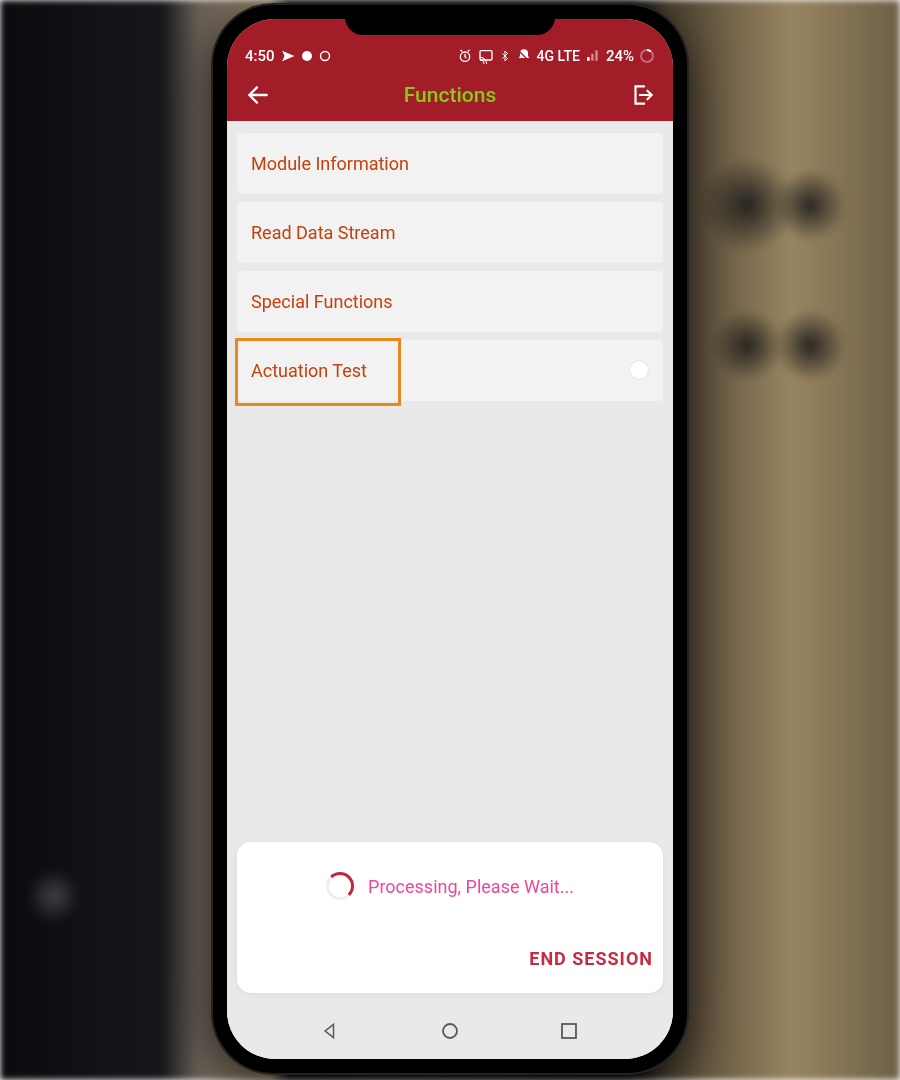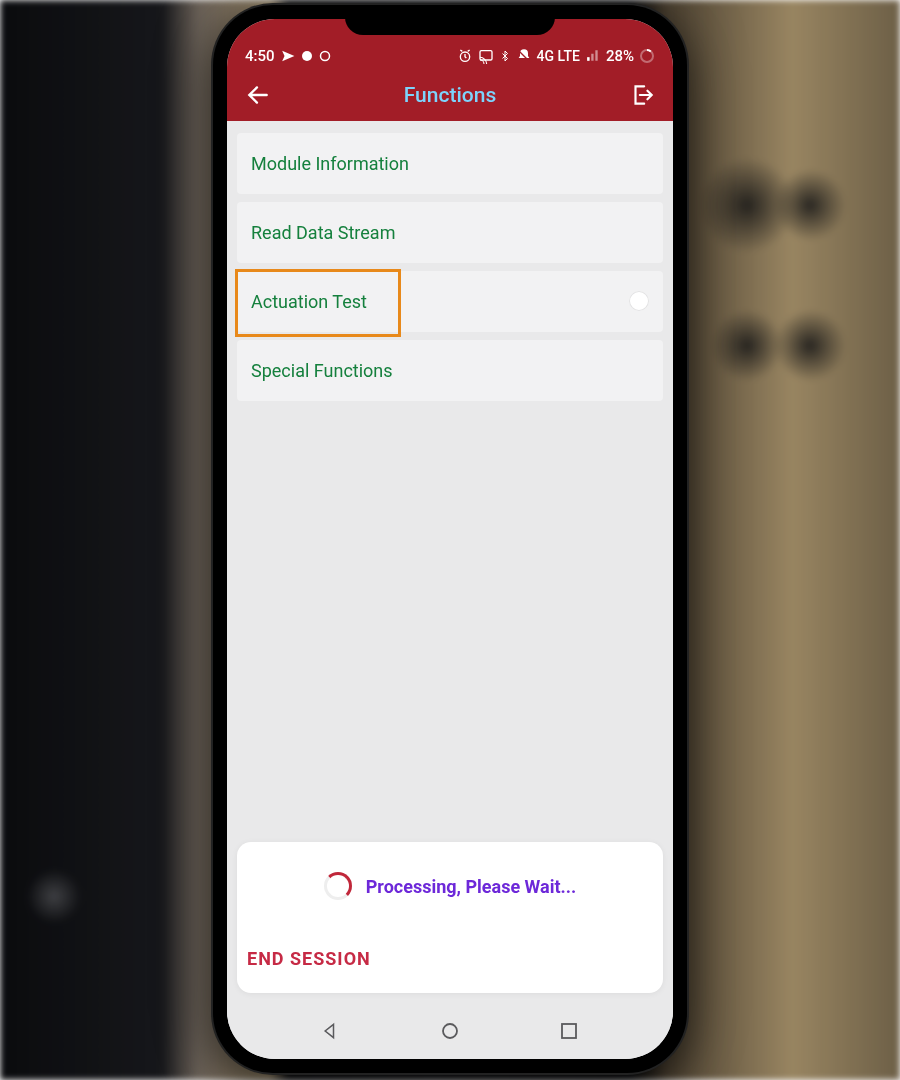--- a/index.html
+++ b/index.html
@@ -17,33 +17,33 @@
   .phone{position:absolute;left:213px;top:5px;width:474px;height:1068px;
     border-radius:60px;background:#000;box-shadow:0 0 0 2px #222,0 18px 40px rgba(0,0,0,.5),0 0 60px rgba(0,0,0,.4);}
   .notch{position:absolute;top:4px;left:50%;transform:translateX(-50%);width:210px;height:26px;background:#000;border-radius:0 0 18px 18px;z-index:5;}
   .screen{position:absolute;left:14px;right:14px;top:14px;bottom:14px;border-radius:48px;overflow:hidden;background:#e9e9ea;display:flex;flex-direction:column;}
   
   .statusbar{height:46px;background:#a21d27;color:#fff;display:flex;align-items:flex-end;justify-content:space-between;padding:0 18px 4px;font-size:15px;font-weight:500;}
   .sb-left,.sb-right{display:flex;align-items:center;gap:6px;}
   .sb-right{gap:5px;}
   .sico{display:inline-flex;}
   
-  .appheader{height:52px;background:#a21d27;color:#7dd3fc;display:flex;align-items:center;justify-content:space-between;padding:0 18px;}
+  .appheader{height:52px;background:#a21d27;color:#84cc16;display:flex;align-items:center;justify-content:space-between;padding:0 18px;}
   .appheader .title{font-size:21px;font-weight:500;}
   
   .list{flex:1;padding:12px 10px 0;display:flex;flex-direction:column;gap:8px;}
-  .item{background:#f2f2f3;border-radius:4px;padding:20px 14px;font-size:18px;color:#15803d;display:flex;align-items:flex-start;justify-content:space-between;}
+  .item{background:#f2f2f3;border-radius:4px;padding:20px 14px;font-size:18px;color:#c2410c;display:flex;align-items:flex-start;justify-content:space-between;}
   .spn{width:20px;height:20px;border-radius:50%;background:#fff;box-shadow:0 0 0 1px #e3e3e4 inset;}
   .hl-box{position:relative;}
   .orange-box{position:absolute;left:-2px;top:-2px;width:160px;height:62px;border:3px solid #e8891a;pointer-events:none;}
   
   .bottomcard{margin:10px;background:#fff;border-radius:14px;box-shadow:0 1px 6px rgba(0,0,0,.06);padding:20px 10px 14px;}
-  .proc{display:flex;align-items:center;justify-content:center;gap:14px;color:#6d28d9;font-size:18px;font-weight:700;height:48px;}
+  .proc{display:flex;align-items:center;justify-content:center;gap:14px;color:#ec4899;font-size:18px;font-weight:400;height:48px;}
   .spinner{width:22px;height:22px;border:3px solid #eee;border-top-color:#c0273a;border-right-color:#c0273a;border-radius:50%;}
-  .endbtn{margin-top:28px;text-align:left;color:#c62a45;font-size:18px;font-weight:700;letter-spacing:1px;padding:10px 0;}
+  .endbtn{margin-top:28px;text-align:right;color:#c62a45;font-size:18px;font-weight:700;letter-spacing:1px;padding:10px 0;}
   
   .navbar{height:56px;background:#e9e9ea;display:flex;align-items:center;justify-content:space-evenly;color:#5a5a5d;}
   .navbtn{width:30px;height:30px;display:flex;align-items:center;justify-content:center;}
   
   .tiny{font-size:14px;line-height:1;}
 </style>
 </head>
 <body>
 
 <div class="bg"></div>
@@ -95,21 +95,21 @@
               <line x1="3" y1="3" x2="21" y2="21" stroke="#a21d27" stroke-width="2"></line>
             </svg>
         </span>
         <span class="tiny">4G LTE</span>
         <span class="sico">
           <svg width="16" height="14" viewBox="0 0 24 24" fill="#fff">
               <path d="M2 20h4v-6H2zM9 20h4V8H9zM16 20h4V2h-4z" opacity=".5"></path>
               <path d="M2 20h4v-6H2z"></path>
             </svg>
         </span>
-        <span>28%</span>
+        <span>24%</span>
         <span class="sico">
           <svg width="16" height="16">
               <circle cx="8" cy="8" r="6" fill="none" stroke="#fff" stroke-width="2" opacity=".35"></circle>
               <path d="M8 2a6 6 0 013.8 1.4" fill="none" stroke="#fff" stroke-width="2"></path>
             </svg>
         </span>
       </div>
     </div>
 
     <div class="appheader">
@@ -126,27 +126,27 @@
       </span>
     </div>
 
     <div class="list">
       <div class="item">
         <span>Module Information</span>
       </div>
       <div class="item">
         <span>Read Data Stream</span>
       </div>
+      <div class="item">
+        <span>Special Functions</span>
+      </div>
       <div class="item hl-box">
         <span>Actuation Test</span>
         <span class="spn"></span>
         <span class="orange-box"></span>
-      </div>
-      <div class="item">
-        <span>Special Functions</span>
       </div>
     </div>
 
     <div class="bottomcard">
       <div class="proc">
         <span class="spinner"></span>
         <span>Processing, Please Wait...</span>
       </div>
       <div class="endbtn">
         <span>END SESSION</span>

